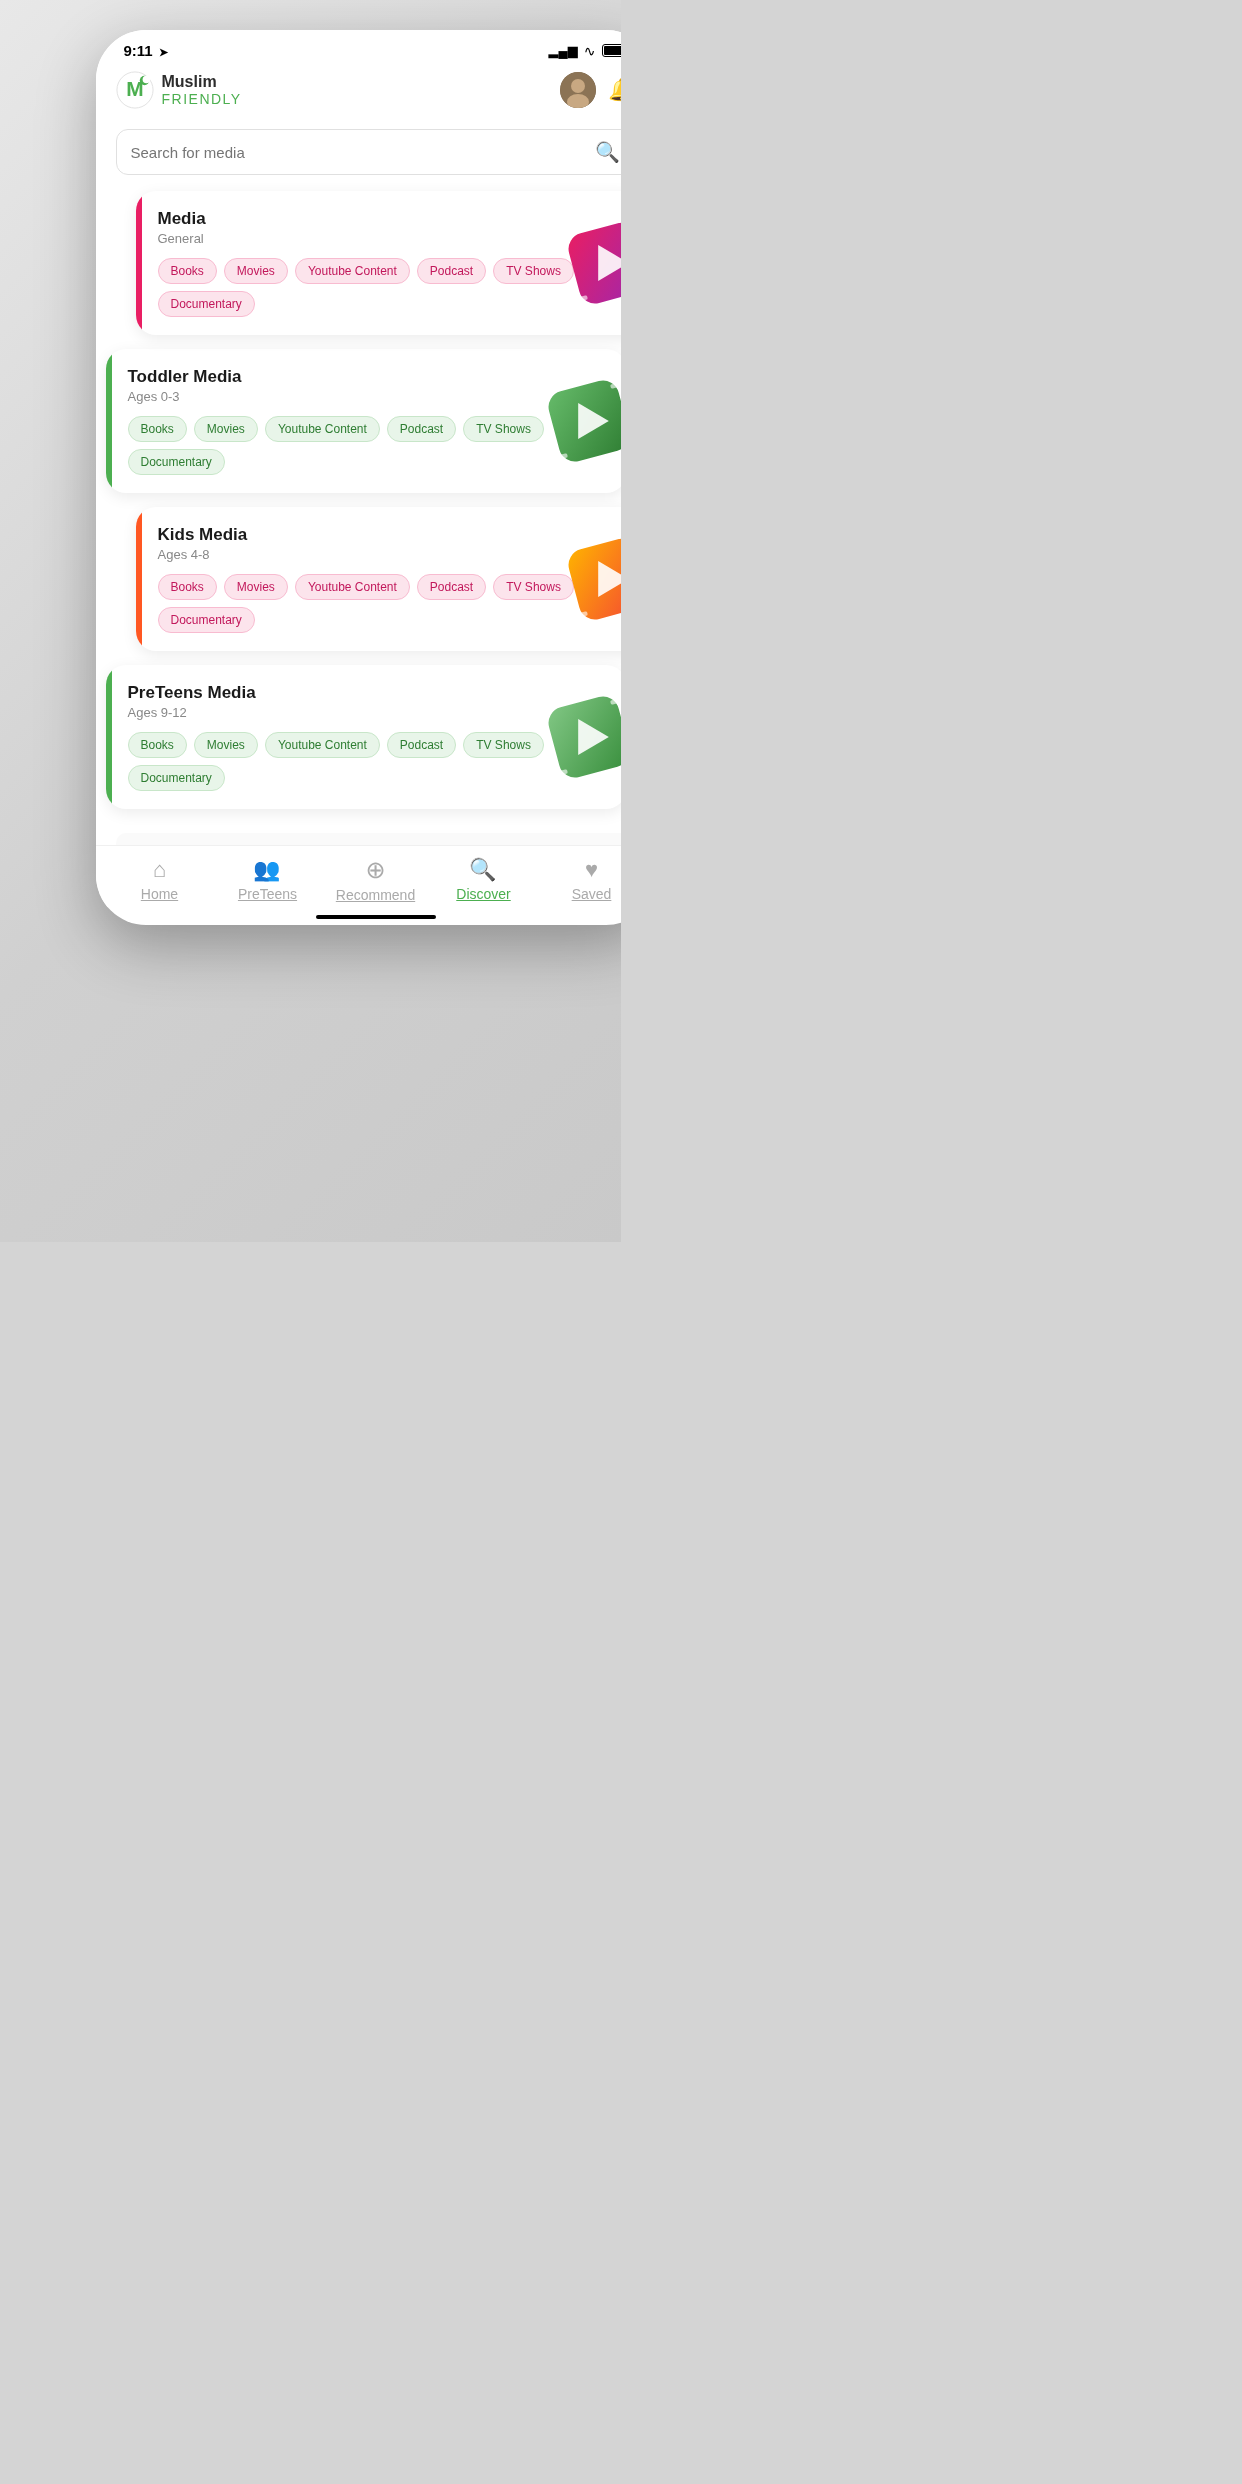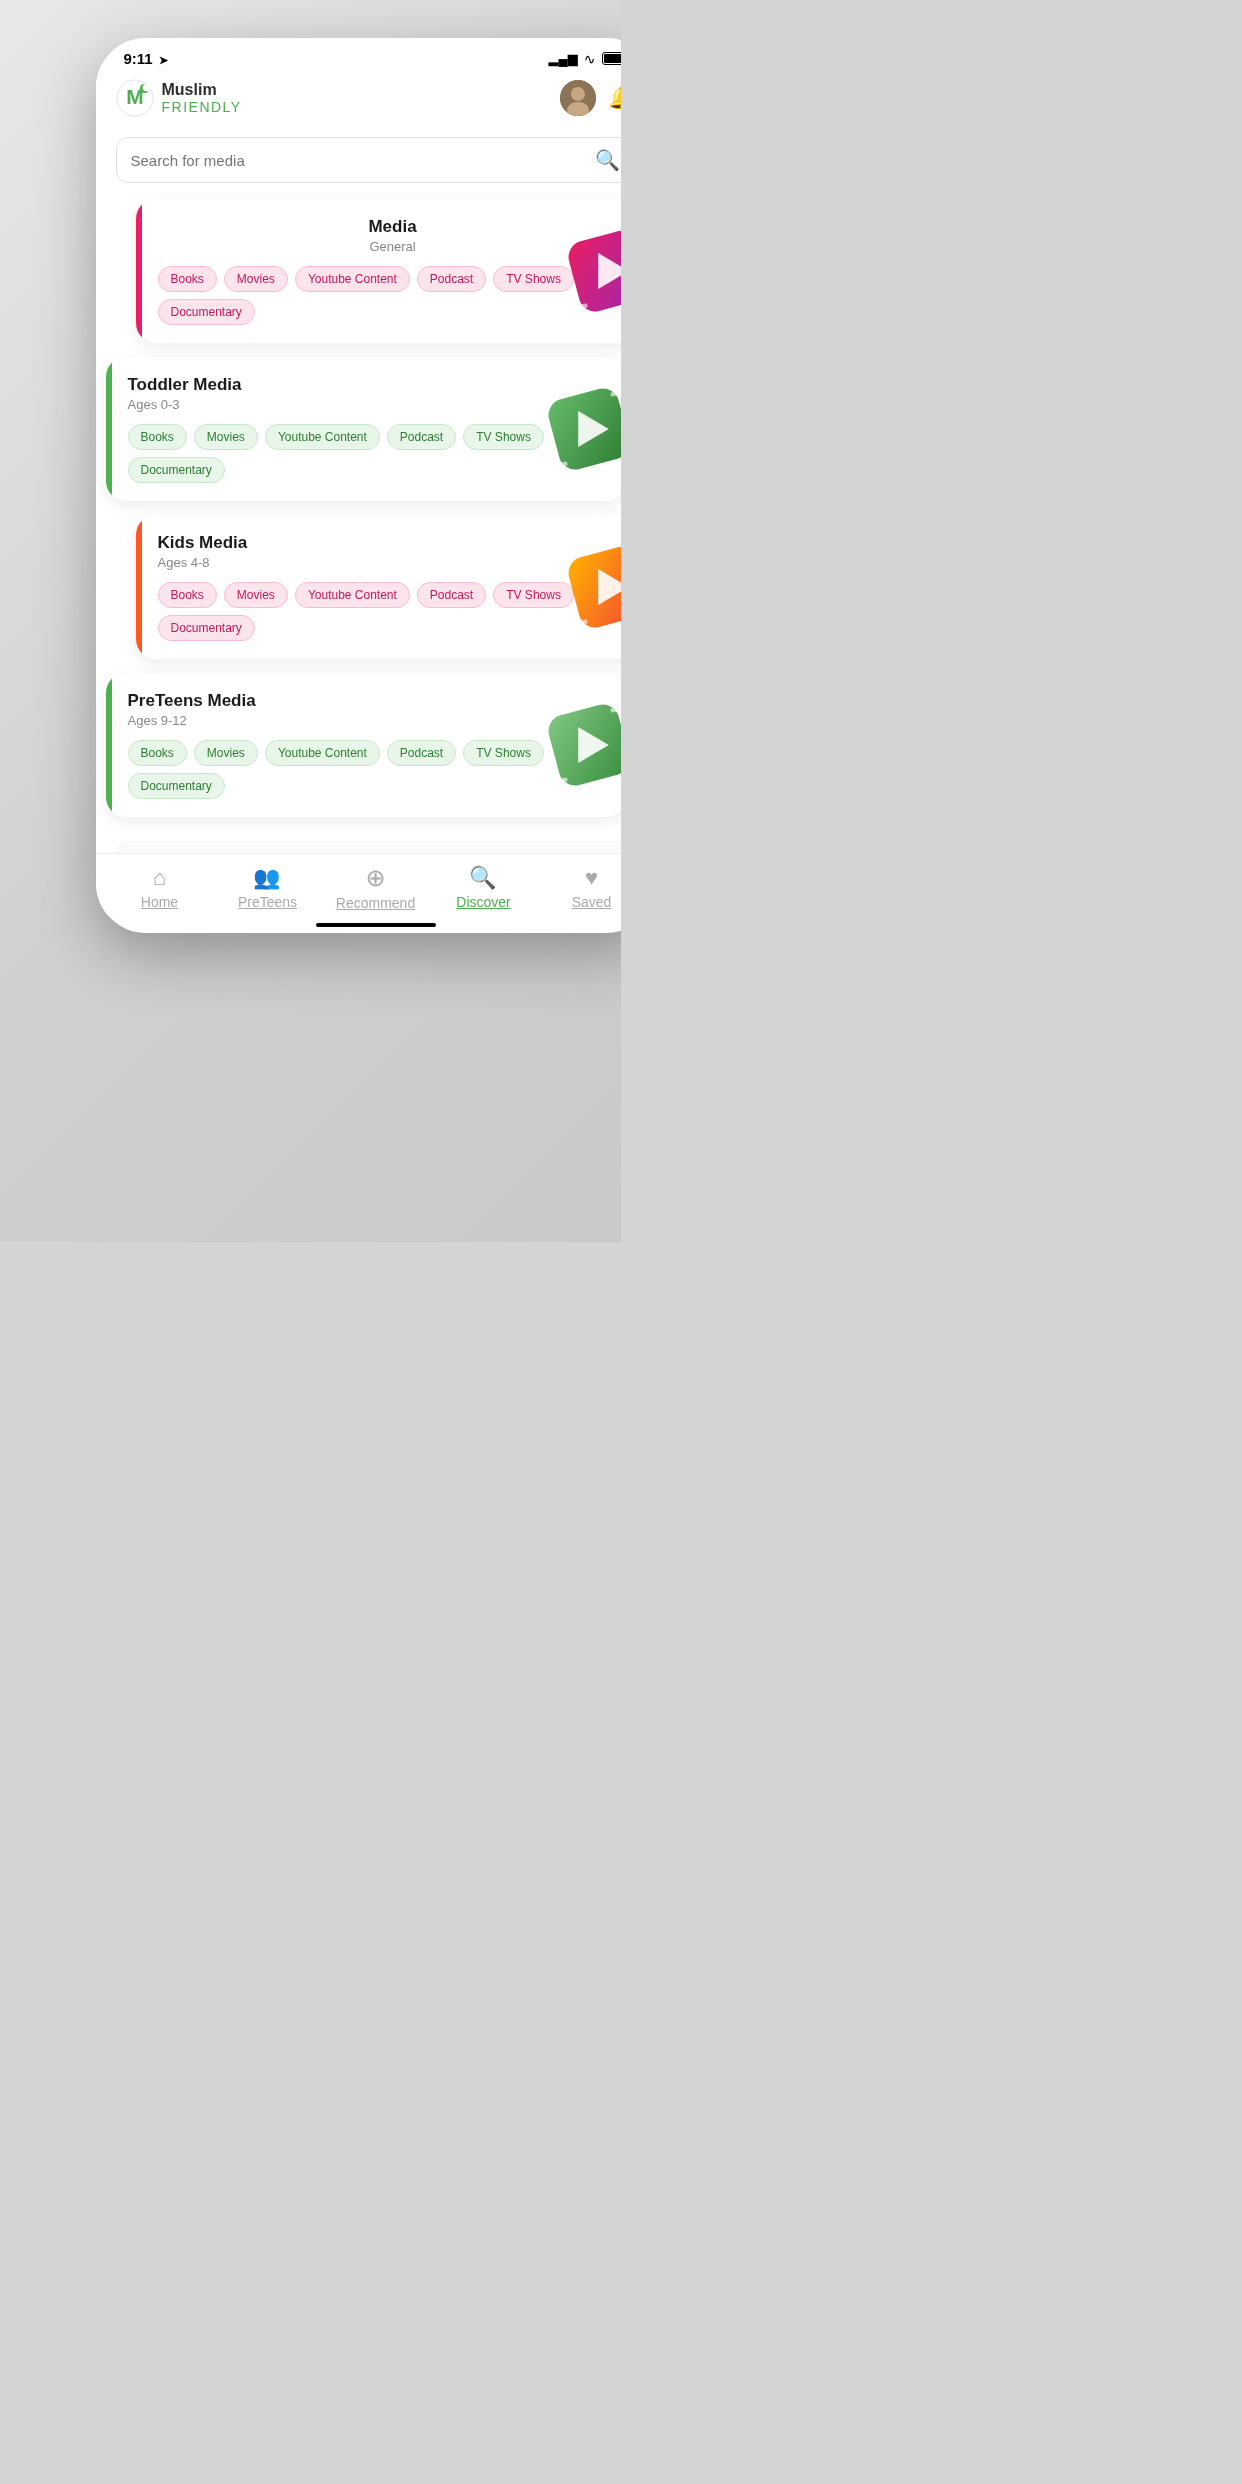--- a/index.html
+++ b/index.html
@@ -10,21 +10,21 @@
       font-family: -apple-system, BlinkMacSystemFont, 'Segoe UI', sans-serif;
       overflow-x: hidden;
     }
 
     
     .bg-wrapper {
       width: 751px;
       min-height: 1242px;
       background: linear-gradient(135deg, #e8e8e8 0%, #d0d0d0 50%, #c8c8c8 100%);
       position: relative;
-      padding: 38px 20px 0;
+      padding: 30px 20px 0;
     }
 
     
     .phone-frame {
       width: 560px;
       margin: 0 auto;
       background: white;
       border-radius: 50px;
       overflow: hidden;
       box-shadow: 0 20px 60px rgba(0,0,0,0.3);
@@ -307,21 +307,20 @@
     .promo-find {
       color: #4caf50;
     }
 
     
     .card-general {
       margin-left: 30px;
       margin-right: 0;
       z-index: 3;
       position: relative;
-      text-align: center;
     }
     .card-toddler {
       margin-left: 0;
       margin-right: 30px;
       z-index: 2;
     }
     .card-kids {
       margin-left: 30px;
       margin-right: 0;
       z-index: 2;

